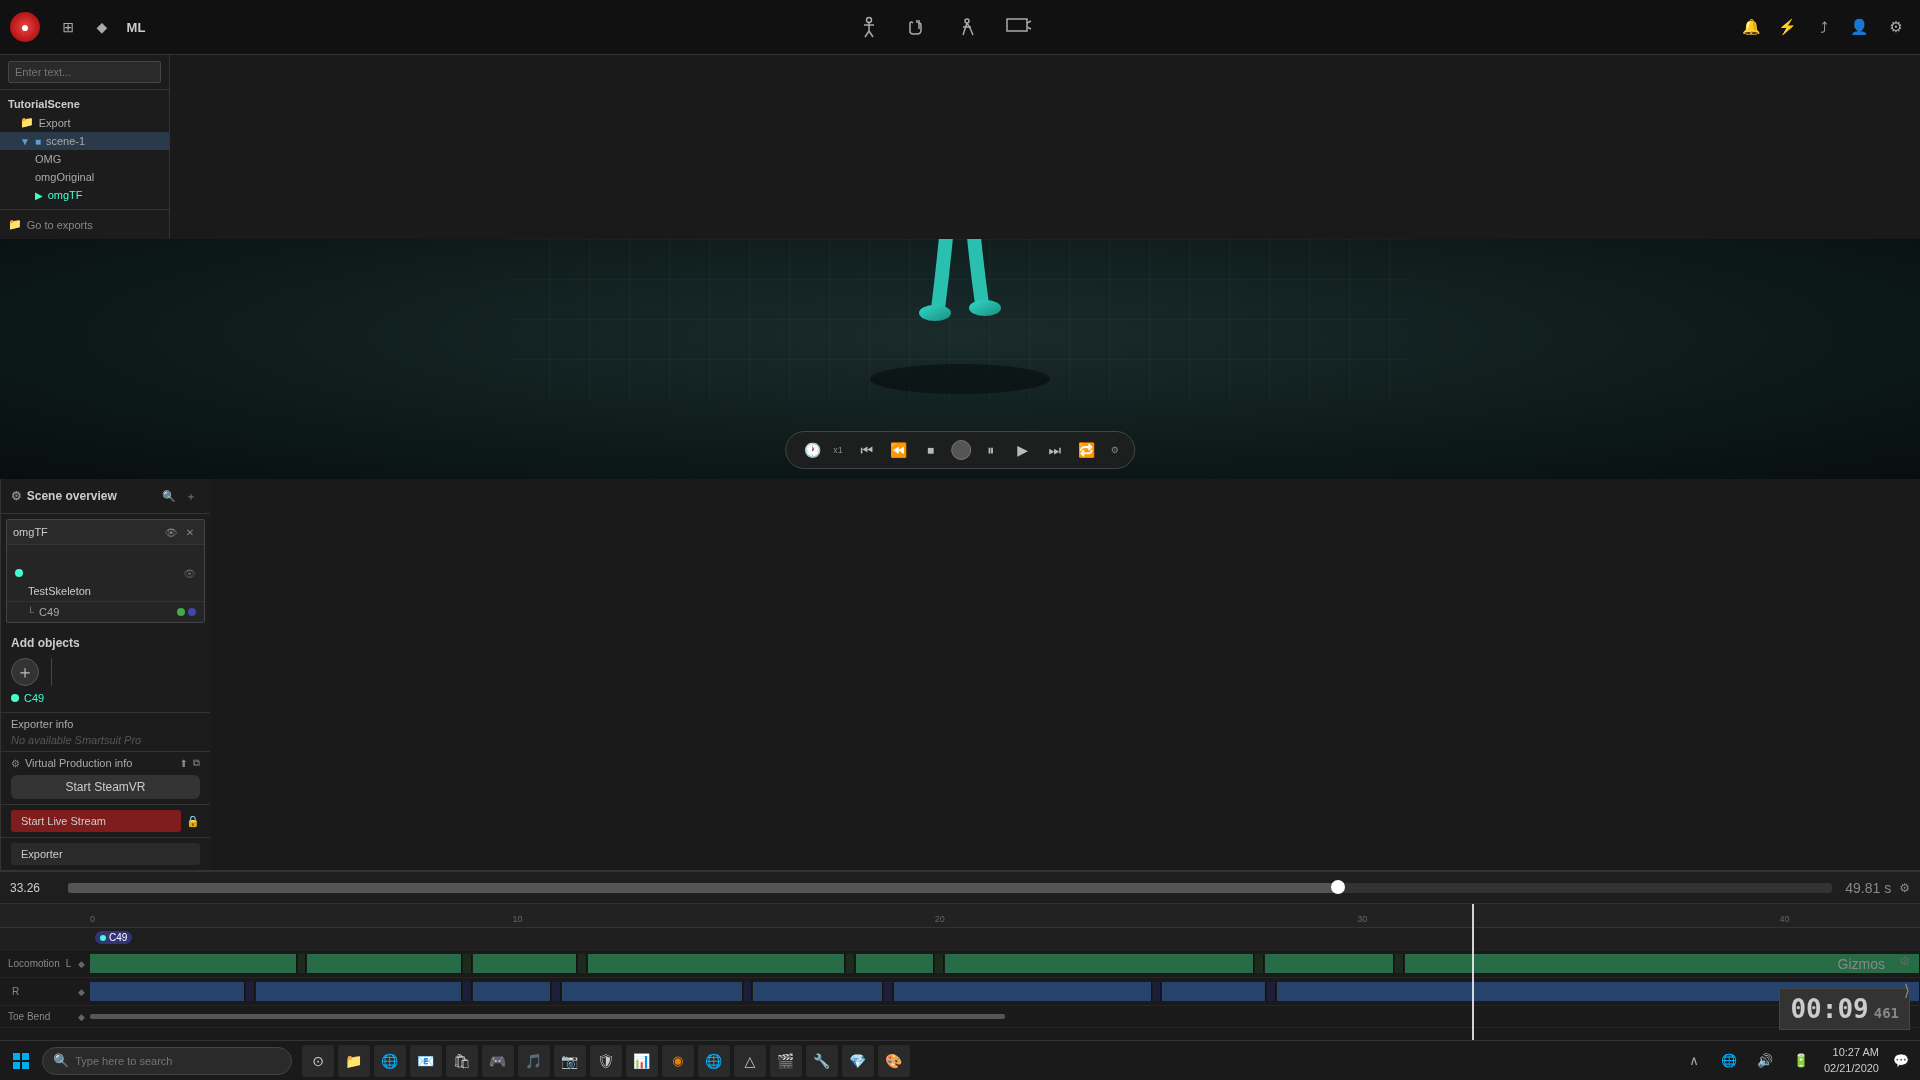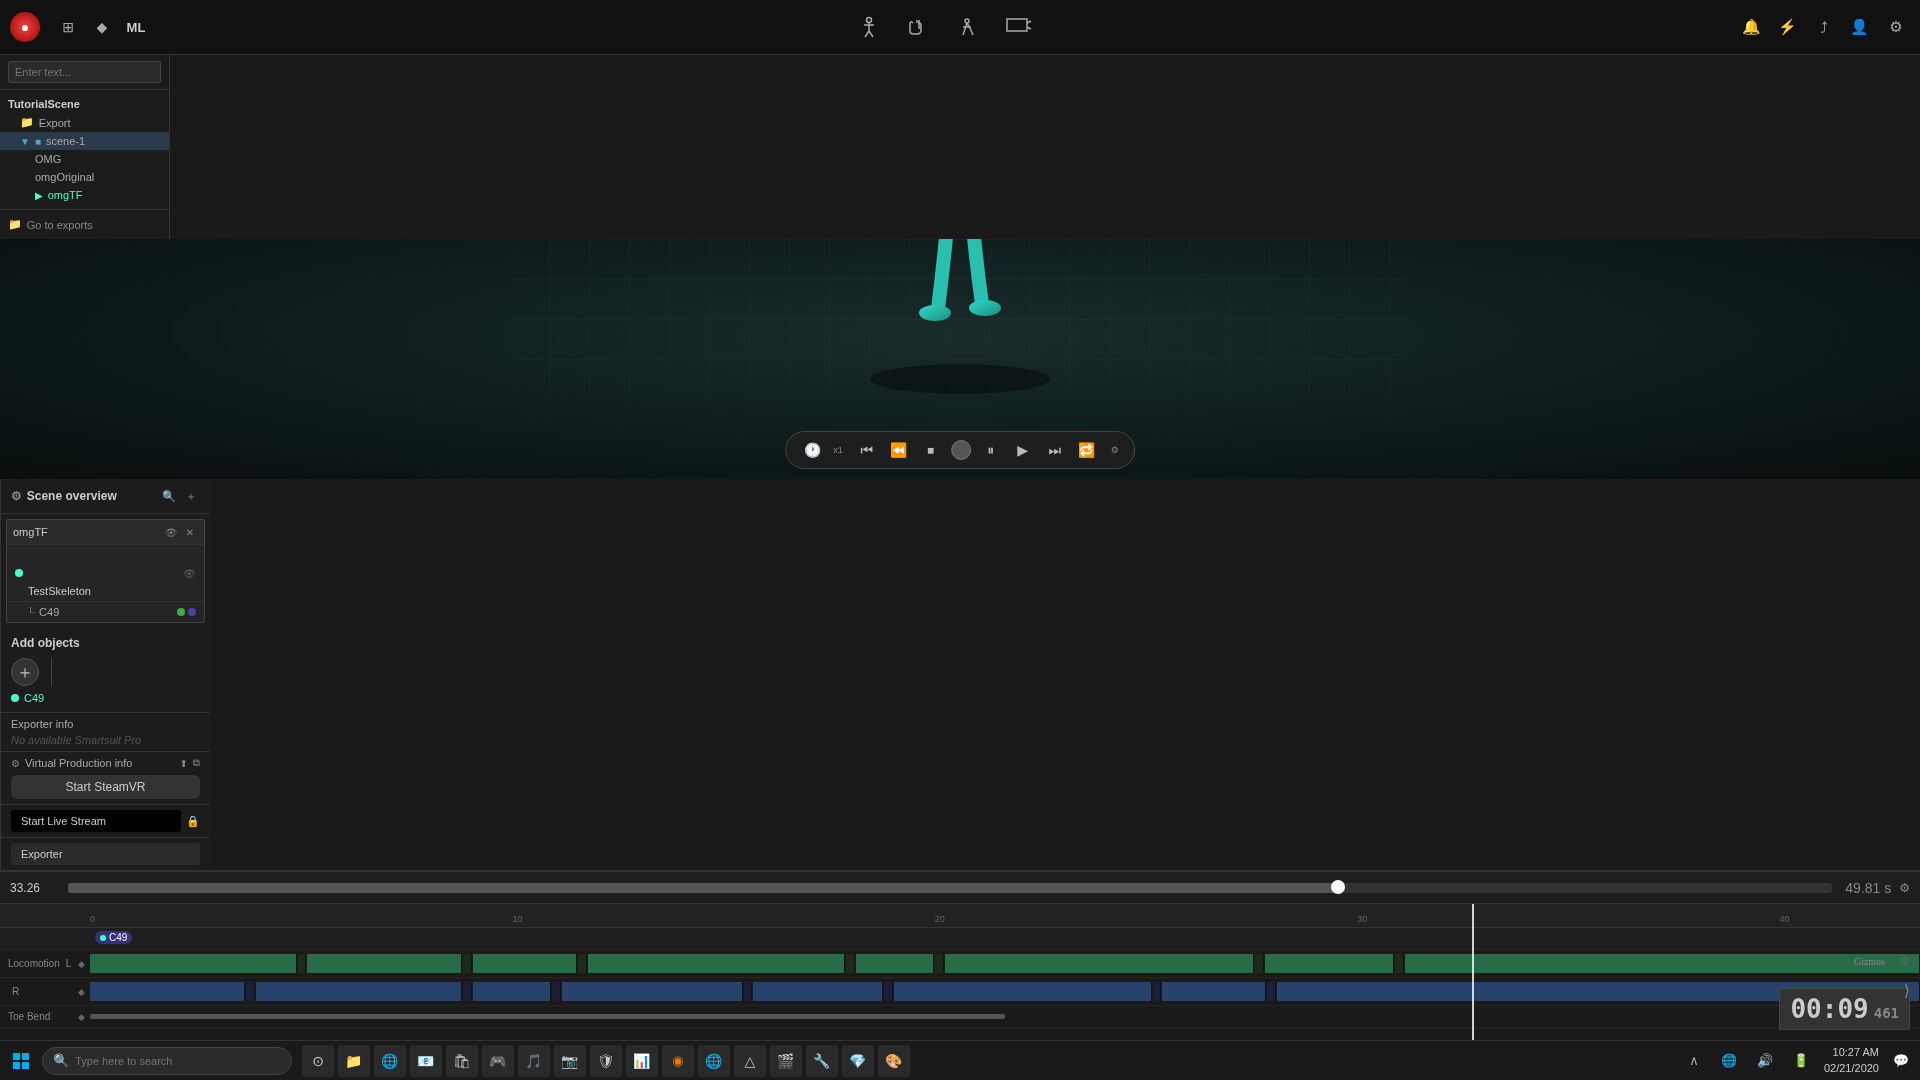--- a/index.html
+++ b/index.html
@@ -298,21 +298,21 @@
       border-radius: 6px;
       width: 100%;
       text-align: center;
     }
     .rs-live-stream {
       padding: 5px 10px;
       border-top: 1px solid #333;
       display: flex; align-items: center; justify-content: space-between;
     }
     .rs-live-btn {
-      background: #000000;
+      background: #7f1d1d;
       border: none;
       color: #ccc;
       padding: 5px 10px;
       font-size: 11px;
       cursor: pointer;
       border-radius: 3px;
       text-align: left;
       flex: 1;
     }
     .rs-live-lock {
@@ -430,21 +430,21 @@
       font-size: 10px; color: #fff;
       background: #337;
       padding: 1px 5px;
       border-radius: 8px;
       display: flex; align-items: center; gap: 3px;
     }
     .c49-dot { width: 6px; height: 6px; background: #4fc; border-radius: 50%; }
     .gizmos-label {
       position: absolute;
       right: 35px; top: 6px;
-      font-size: 10px; color: #888; font-family: Liberation Serif, serif;
+      font-size: 14px; color: #888;
     }
     .gizmos-settings {
       position: absolute;
       right: 10px; top: 4px;
       color: #666; font-size: 12px; cursor: pointer;
     }
     .timeline-right-btn {
       position: absolute;
       right: 10px; bottom: 40px;
       font-size: 16px; color: #888;

